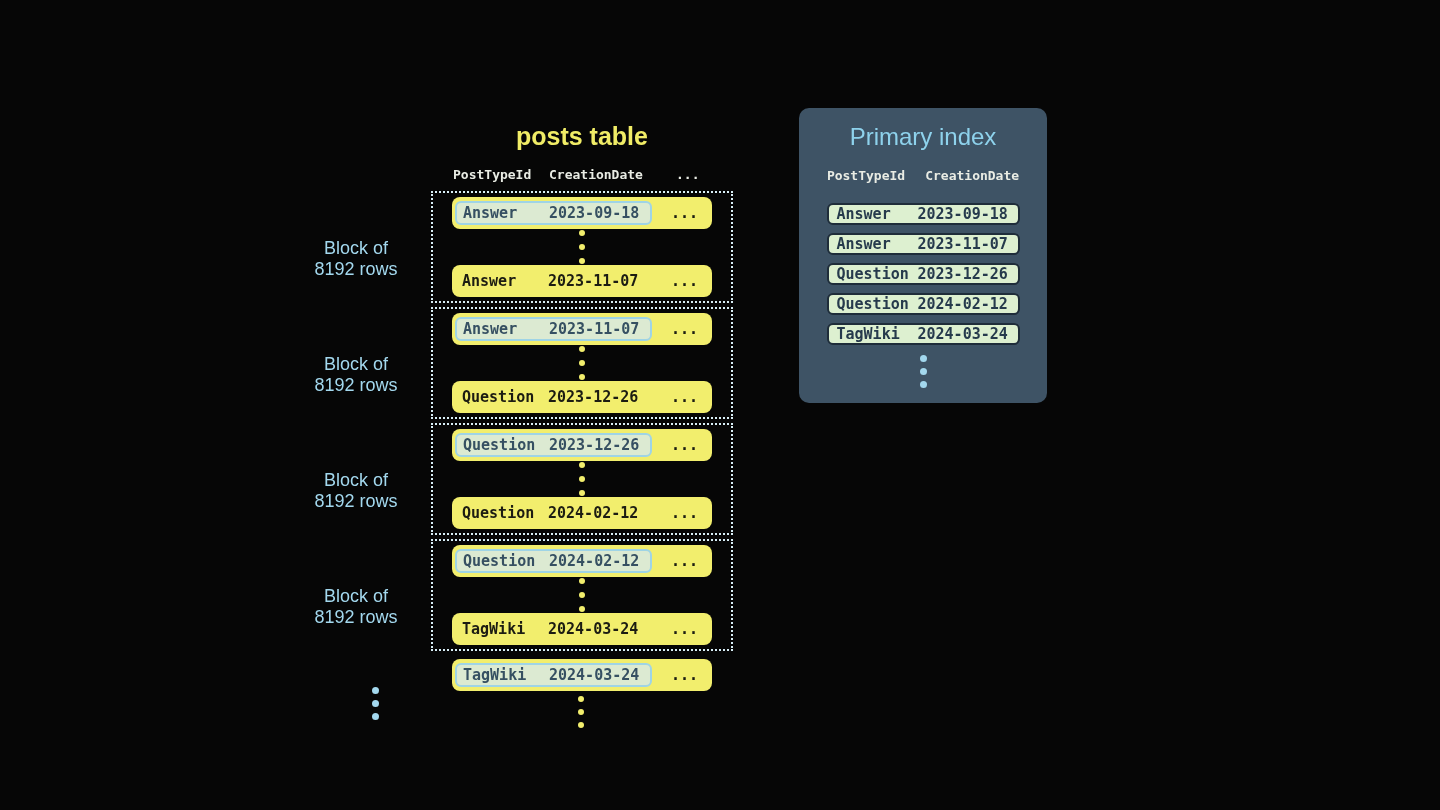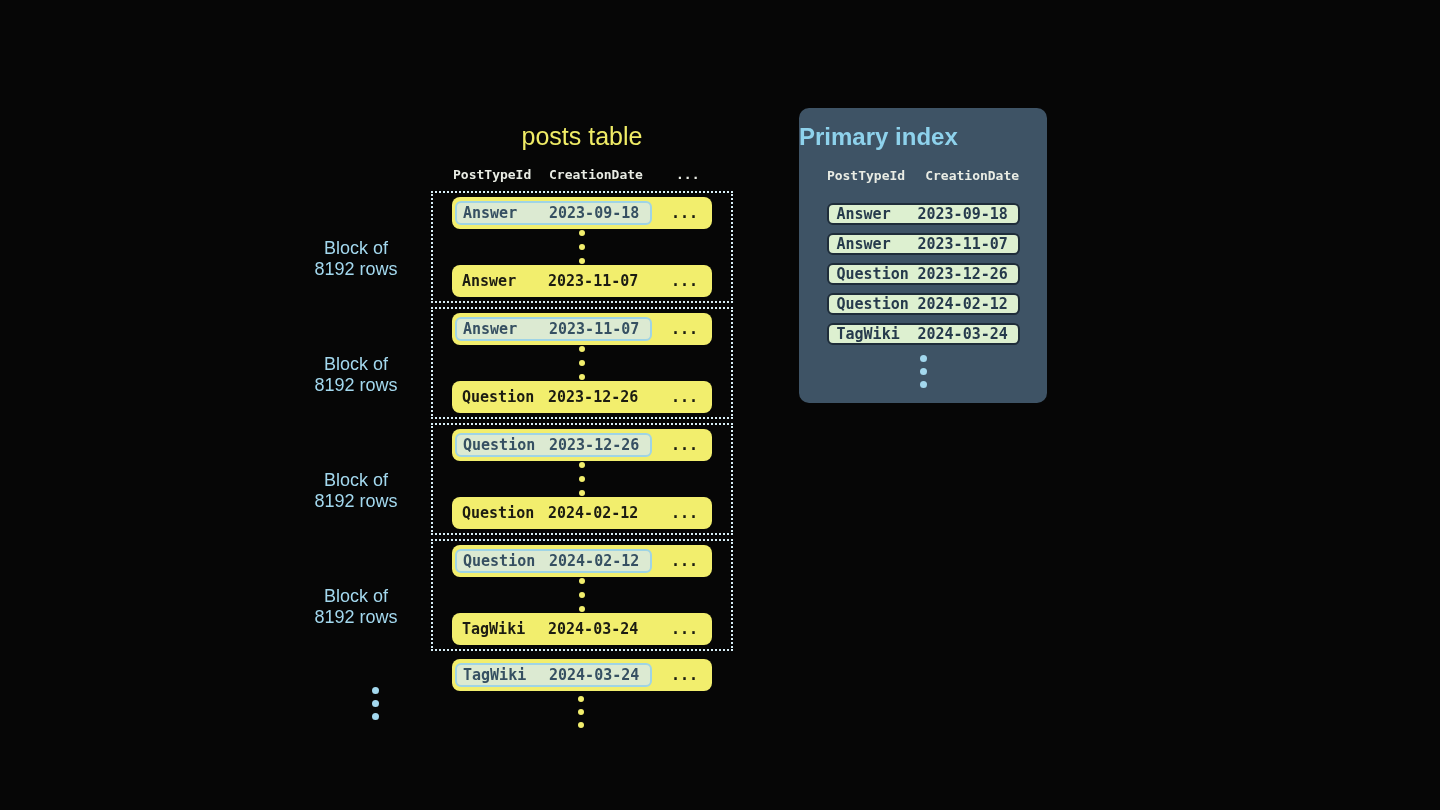--- a/index.html
+++ b/index.html
@@ -5,21 +5,21 @@
   html,body { margin:0; padding:0; background:#000; }
   .canvas {
     position:relative; width:1440px; height:810px; overflow:hidden;
     background:var(--background,#060606);
     font-family:"Liberation Sans", sans-serif;
   }
 
   
   .posts-title {
     position:absolute; left:431px; top:122px; width:302px;
-    text-align:center; font-size:25px; font-weight:400;
+    text-align:center; font-size:25px; font-weight:700;
     color:var(--title-yellow,#f0ec66);
   }
   .posts-header span {
     position:absolute; top:167px; white-space:pre;
     font-family:"DejaVu Sans Mono", monospace; font-size:13px; font-weight:700;
     color:var(--header-text,#e9ece4);
   }
   .posts-header .col1 { left:453px; }
   .posts-header .col2 { left:549px; }
   .posts-header .colx { left:676px; }
@@ -68,22 +68,22 @@
   .row.tail { position:absolute; left:452px; top:659px; }
   .tail-dots { position:absolute; left:578px; top:696px; gap:7px; }
   .left-dots { position:absolute; left:372px; top:687px; gap:6px; }
 
   
   .panel {
     position:absolute; left:799px; top:108px; width:248px; height:295px;
     background:var(--panel-bg,#3e5365); border-radius:10px;
   }
   .panel-title {
-    position:absolute; top:15px; width:100%; text-align:left;
-    font-size:24px; font-weight:700; color:var(--panel-title,#8ed2ec);
+    position:absolute; top:15px; width:100%; text-align:center;
+    font-size:24px; font-weight:400; color:var(--panel-title,#8ed2ec);
   }
   .panel-header {
     position:absolute; top:60px; width:100%;
     display:flex; justify-content:center; gap:20px;
     font-family:"DejaVu Sans Mono", monospace; font-size:13px; font-weight:700;
     color:var(--header-text,#e9ece4); white-space:pre;
   }
   .panel-rows {
     position:absolute; top:95px; width:100%;
     display:flex; flex-direction:column; align-items:center; gap:8px;

